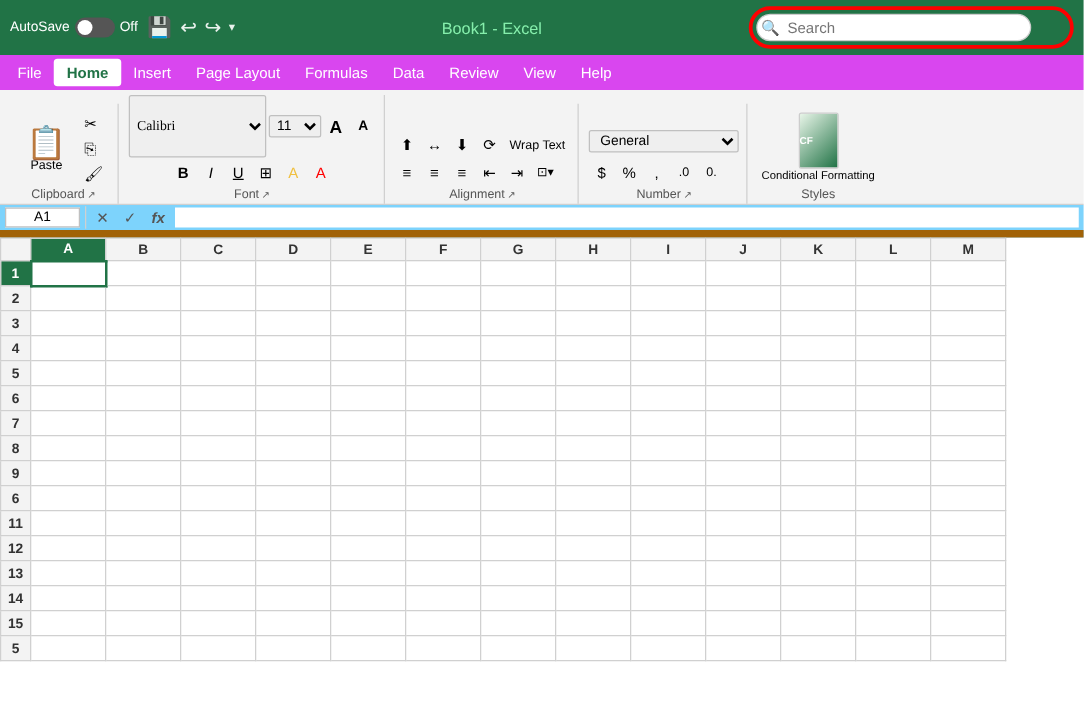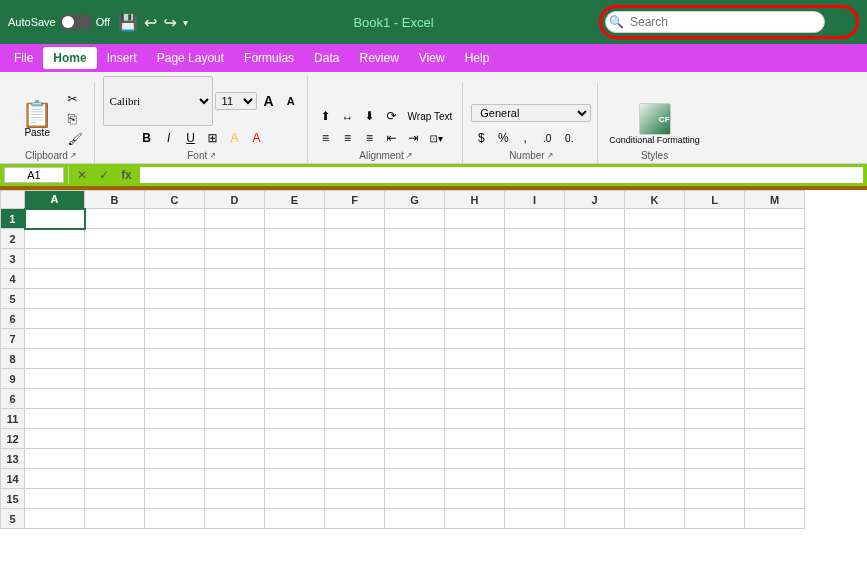--- a/index.html
+++ b/index.html
@@ -204,22 +204,22 @@
       display: flex;
       gap: 2px;
       margin-top: 3px;
     }
 
     
     #formula-bar {
       display: flex;
       align-items: center;
       height: 26px;
-      border-bottom: 4px solid #a16207;
-      background: #84cc16;
+      border-bottom: 6px solid #a16207;
+      background: #7dd3fc;
       padding: 0 4px;
       gap: 4px;
     }
     #cell-ref-box {
       width: 60px;
       border: 1px solid #c0c0c0;
       padding: 1px 4px;
       font-size: 11px;
       text-align: center;
     }
@@ -423,39 +423,39 @@
     </div>
     <div class="ribbon-group-label">
       <span>Number</span>
       <span class="expand-icon">↗</span>
     </div>
   </div>
 
   <div class="ribbon-group">
     <div style="display:flex;align-items:center;gap:4px;padding-top:4px;">
       <div style="display:flex;flex-direction:column;align-items:center;cursor:pointer;padding:3px;">
-        <div style="width:32px;height:32px;background:linear-gradient(135deg,#e8f5e8,#217346);border:1px solid #ccc;border-radius:2px;display:flex;align-items:center;justify-content:flex-end;">
+        <div style="width:32px;height:45px;background:linear-gradient(135deg,#e8f5e8,#217346);border:1px solid #ccc;border-radius:2px;display:flex;align-items:center;justify-content:flex-start;">
           <span style="font-size:8px;color:white;font-weight:bold;">CF</span>
         </div>
         <span style="font-size:9px;text-align:center;">Conditional Formatting</span>
       </div>
     </div>
     <div class="ribbon-group-label">
       <span>Styles</span>
     </div>
   </div>
 
 </div>
 
 <div id="formula-bar">
   <input id="cell-ref-box" type="text" value="A1" style="">
   <div id="formula-separator"></div>
   <span class="formula-icon-btn">✕</span>
   <span class="formula-icon-btn">✓</span>
-  <span class="formula-icon-btn" style="font-weight:bold;">fx</span>
+  <span class="formula-icon-btn" style="font-style:italic;font-weight:bold;">fx</span>
   <input id="formula-input" type="text" style="">
 </div>
 
 <div id="spreadsheet-wrapper">
   <div id="spreadsheet" style="overflow:auto;height:100%;">
     <table id="sheet-table">
       <thead>
         <tr id="column-headers">
           <th class="corner-cell"></th>
           <th class="col-header selected">A</th>

